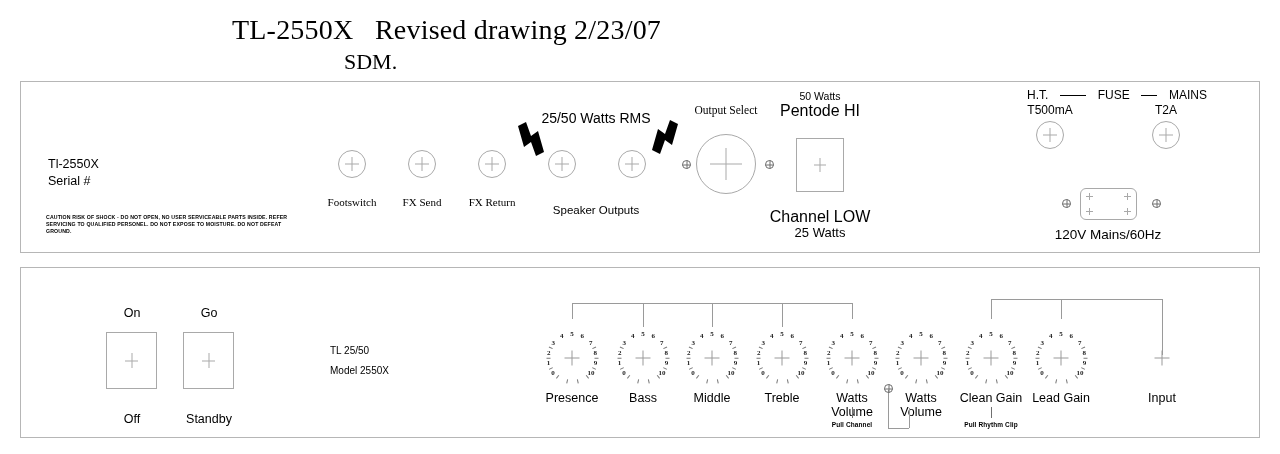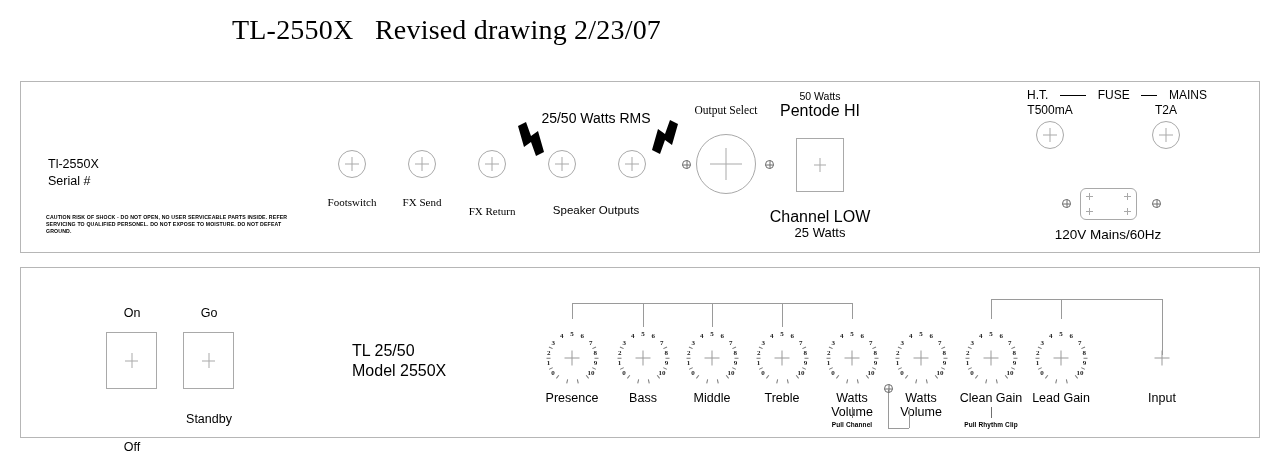--- a/index.html
+++ b/index.html
@@ -61,21 +61,21 @@
        border:1px solid #a9a9a9;border-radius:6px;box-sizing:border-box;}
   .iecx{position:absolute;width:7px;height:7px;}
   .iecx::before,.iecx::after{content:"";position:absolute;background:#a9a9a9;}
   .iecx::before{left:3px;top:0;width:1px;height:7px;}
   .iecx::after{top:3px;left:0;height:1px;width:7px;}
 
   
   .zig{position:absolute;width:34px;height:38px;}
 
   
-  #front-model{left:352px;top:341px;font-size:16px;line-height:20px;}
+  #front-model{left:330px;top:341px;font-size:10px;line-height:20px;}
   .swlabel{position:absolute;font-size:12.5px;transform:translateX(-50%);white-space:nowrap;}
   .klabel{position:absolute;font-size:12.5px;line-height:14px;text-align:center;
           transform:translateX(-50%);white-space:nowrap;}
   .pull{position:absolute;font-size:6.5px;transform:translateX(-50%);white-space:nowrap;
         font-weight:bold;letter-spacing:.1px;}
 
   
   .knob{position:absolute;width:56px;height:56px;}
   .knob .cross{position:absolute;left:50%;top:50%;width:15px;height:15px;
                transform:translate(-50%,-50%);}
@@ -89,38 +89,39 @@
 
   
   .bline{position:absolute;background:#9a9a9a;}
   .bh{height:1px;} .bv{width:1px;}
 </style>
 </head>
 <body>
 
 <div class="abs" id="title-block">
   <div id="title-line1">TL-2550X   Revised drawing 2/23/07</div>
+  <div id="title-line2">SDM.</div>
 </div>
 
 <div class="panel" id="rear-panel"></div>
 
 <div class="abs" id="rear-model">
   <div>Tl-2550X</div>
   <div>Serial #</div>
 </div>
 
 <div class="abs" id="caution">CAUTION RISK OF SHOCK - DO NOT OPEN, NO USER SERVICEABLE PARTS INSIDE.  REFER SERVICING TO QUALIFIED PERSONEL.  DO NOT EXPOSE TO MOISTURE.  DO NOT DEFEAT GROUND.</div>
 
 <div id="rear-jacks">
     <div class="jack" style="left: 338px; top: 150px; width: 28px; height: 28px;"></div>
     <div class="abs jlabel" style="left: 352px; top: 196px;">Footswitch</div>
     <div class="jack" style="left: 408px; top: 150px; width: 28px; height: 28px;"></div>
     <div class="abs jlabel" style="left: 422px; top: 196px;">FX Send</div>
     <div class="jack" style="left: 478px; top: 150px; width: 28px; height: 28px;"></div>
-    <div class="abs jlabel" style="left: 492px; top: 196px; margin-top: 9px;">FX Return</div>
+    <div class="abs jlabel" style="left: 492px; top: 196px;">FX Return</div>
     <div class="jack" style="left: 548px; top: 150px; width: 28px; height: 28px;"></div>
     <div class="jack" style="left: 618px; top: 150px; width: 28px; height: 28px;"></div>
   </div>
 
 <div class="abs jlabel s" style="left:596px;top:204px;">Speaker Outputs</div>
 
 <div class="abs sans" id="wattsrms">25/50 Watts RMS</div>
 
 <div class="zig" style="left:516px;top:120px;">
   <svg width="34" height="38" viewBox="0 0 34 38">
@@ -163,21 +164,21 @@
   <span class="iecx" style="right:5px;bottom:4px;"></span>
 </div>
 <div class="screw" style="left:1062px;top:199px;"></div>
 <div class="screw" style="left:1152px;top:199px;"></div>
 <div class="abs sans" id="mains-label">120V Mains/60Hz</div>
 
 <div class="panel" id="front-panel"></div>
 
 <div class="abs swlabel" style="left:132px;top:306px;">On</div>
 <div class="sq" style="left:106px;top:332px;width:51px;height:57px;"></div>
-<div class="abs swlabel" style="left:132px;top:412px;margin-top:28px;">Off</div>
+<div class="abs swlabel" style="left:132px;top:412px;">Off</div>
 
 <div class="abs swlabel" style="left:209px;top:306px;">Go</div>
 <div class="sq" style="left:183px;top:332px;width:51px;height:57px;"></div>
 <div class="abs swlabel" style="left:209px;top:412px;">Standby</div>
 
 <div class="abs" id="front-model">
   <div>TL 25/50</div>
   <div>Model 2550X</div>
 </div>
 

